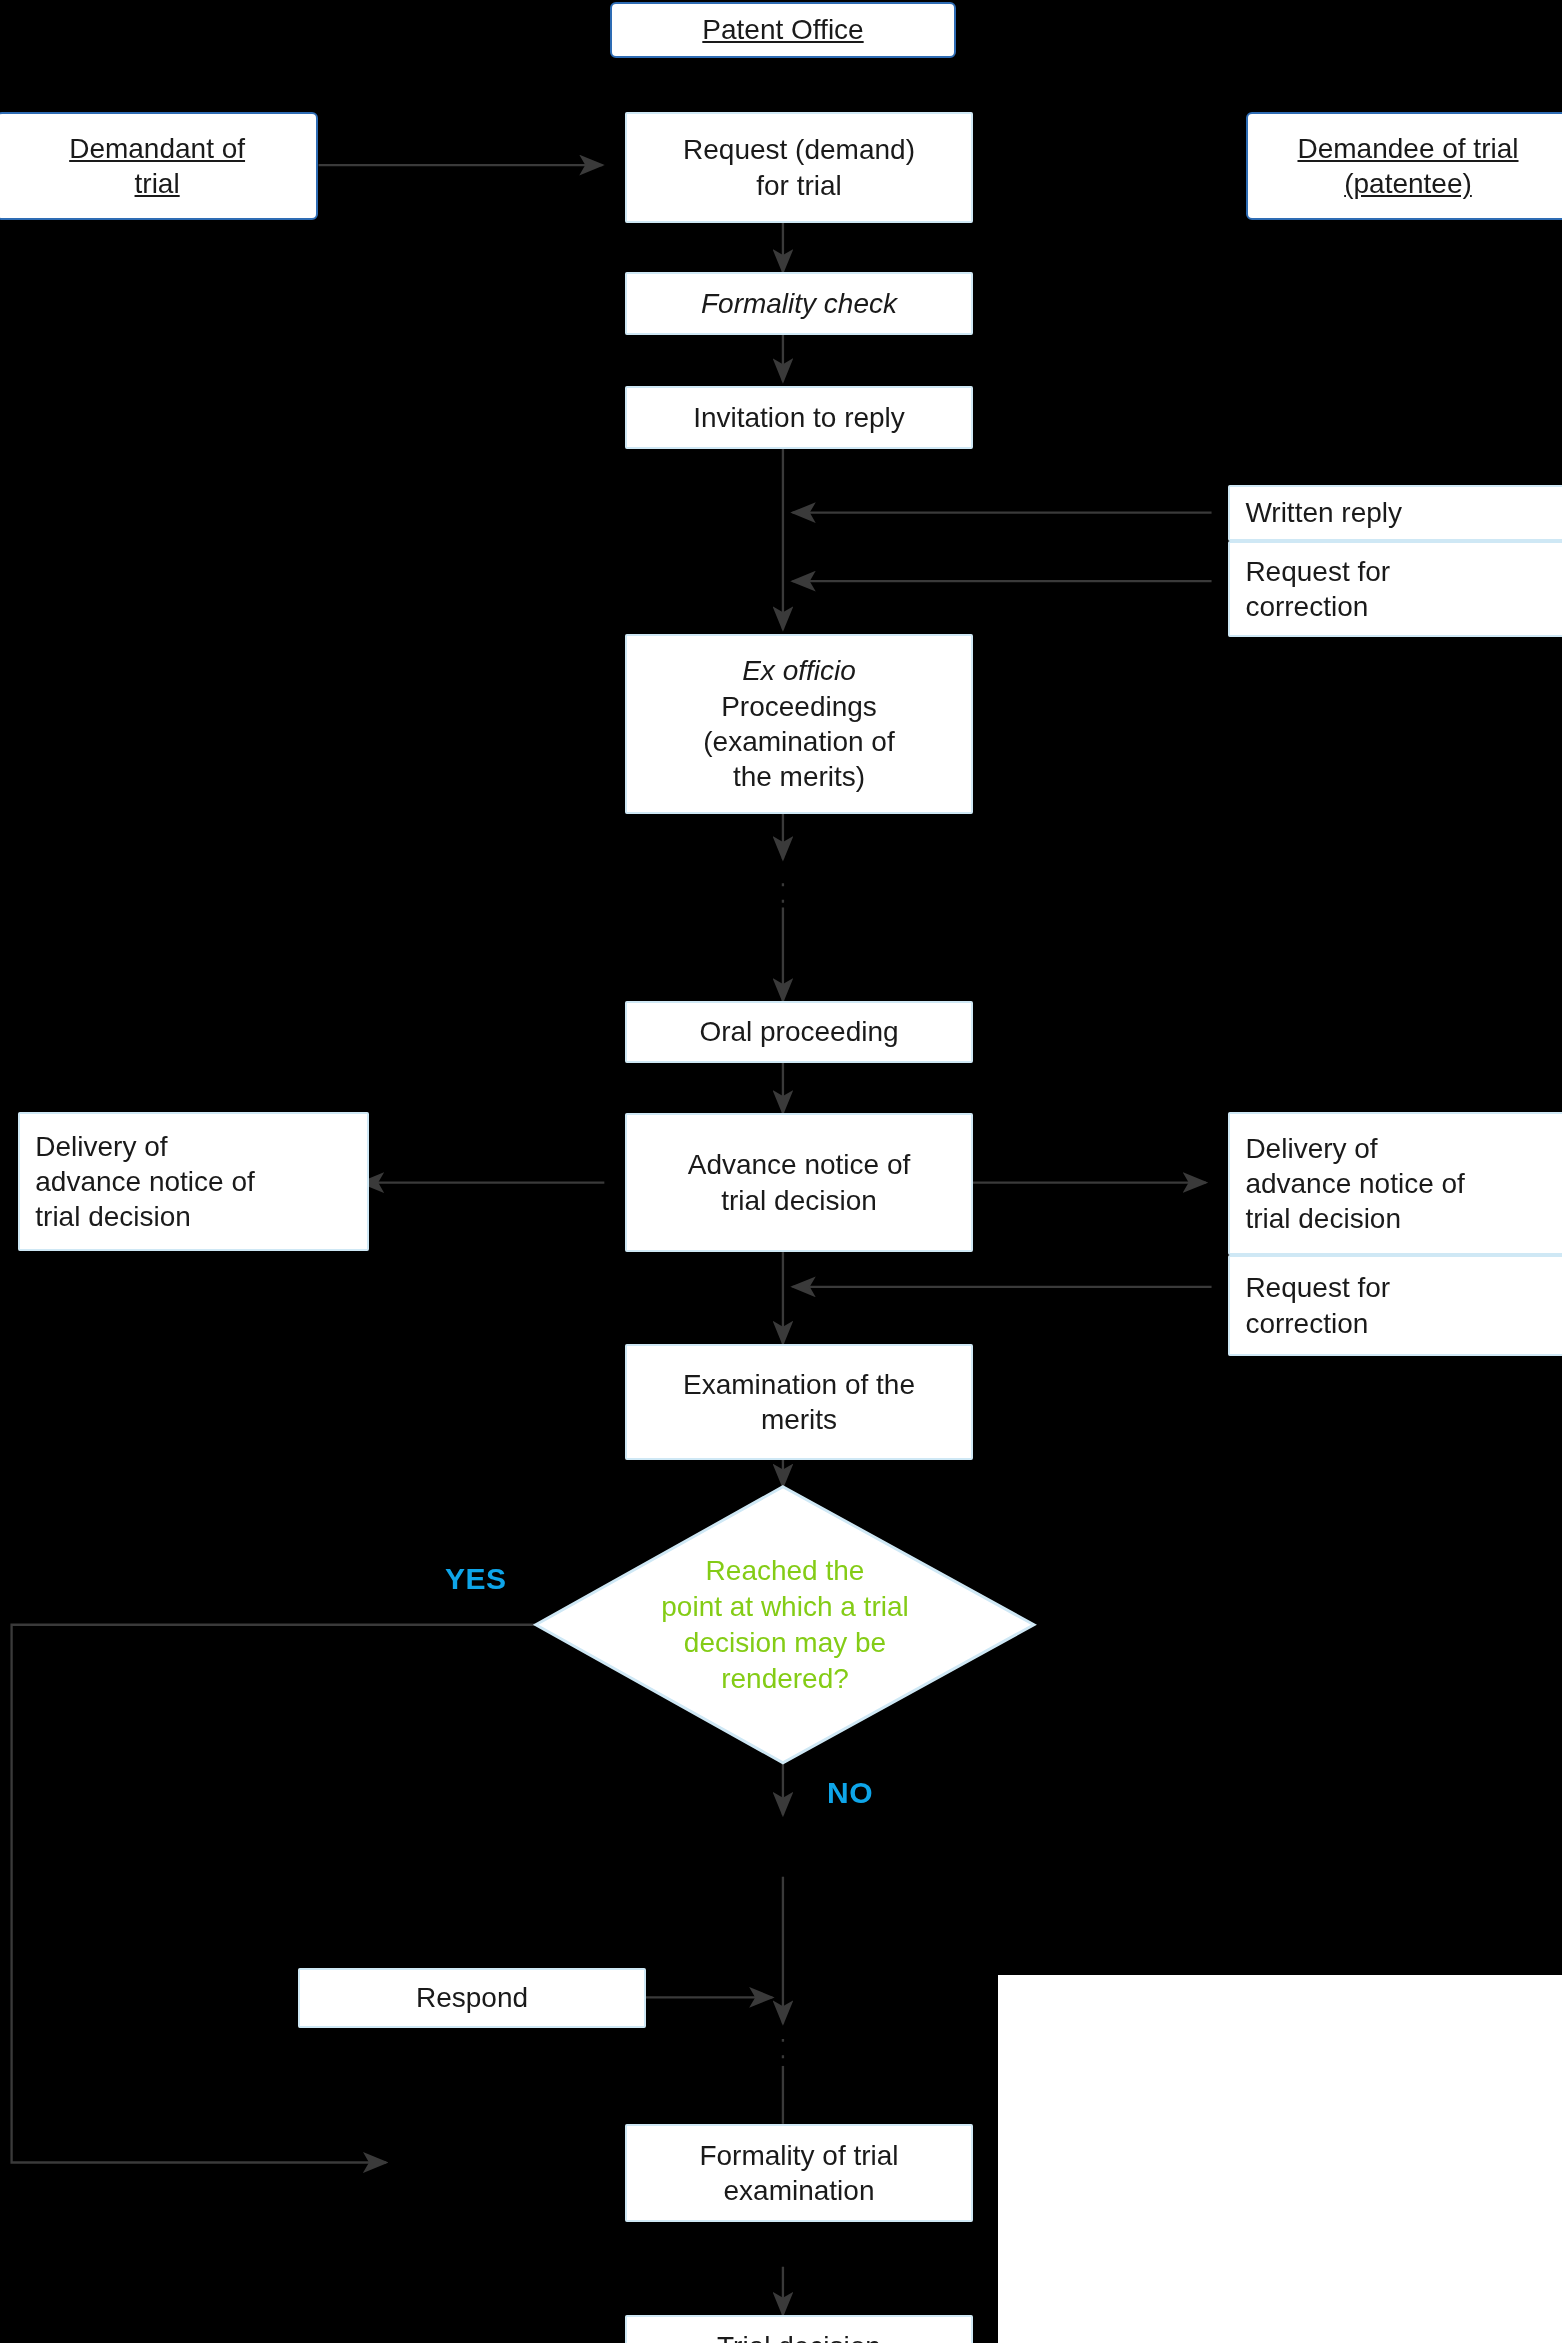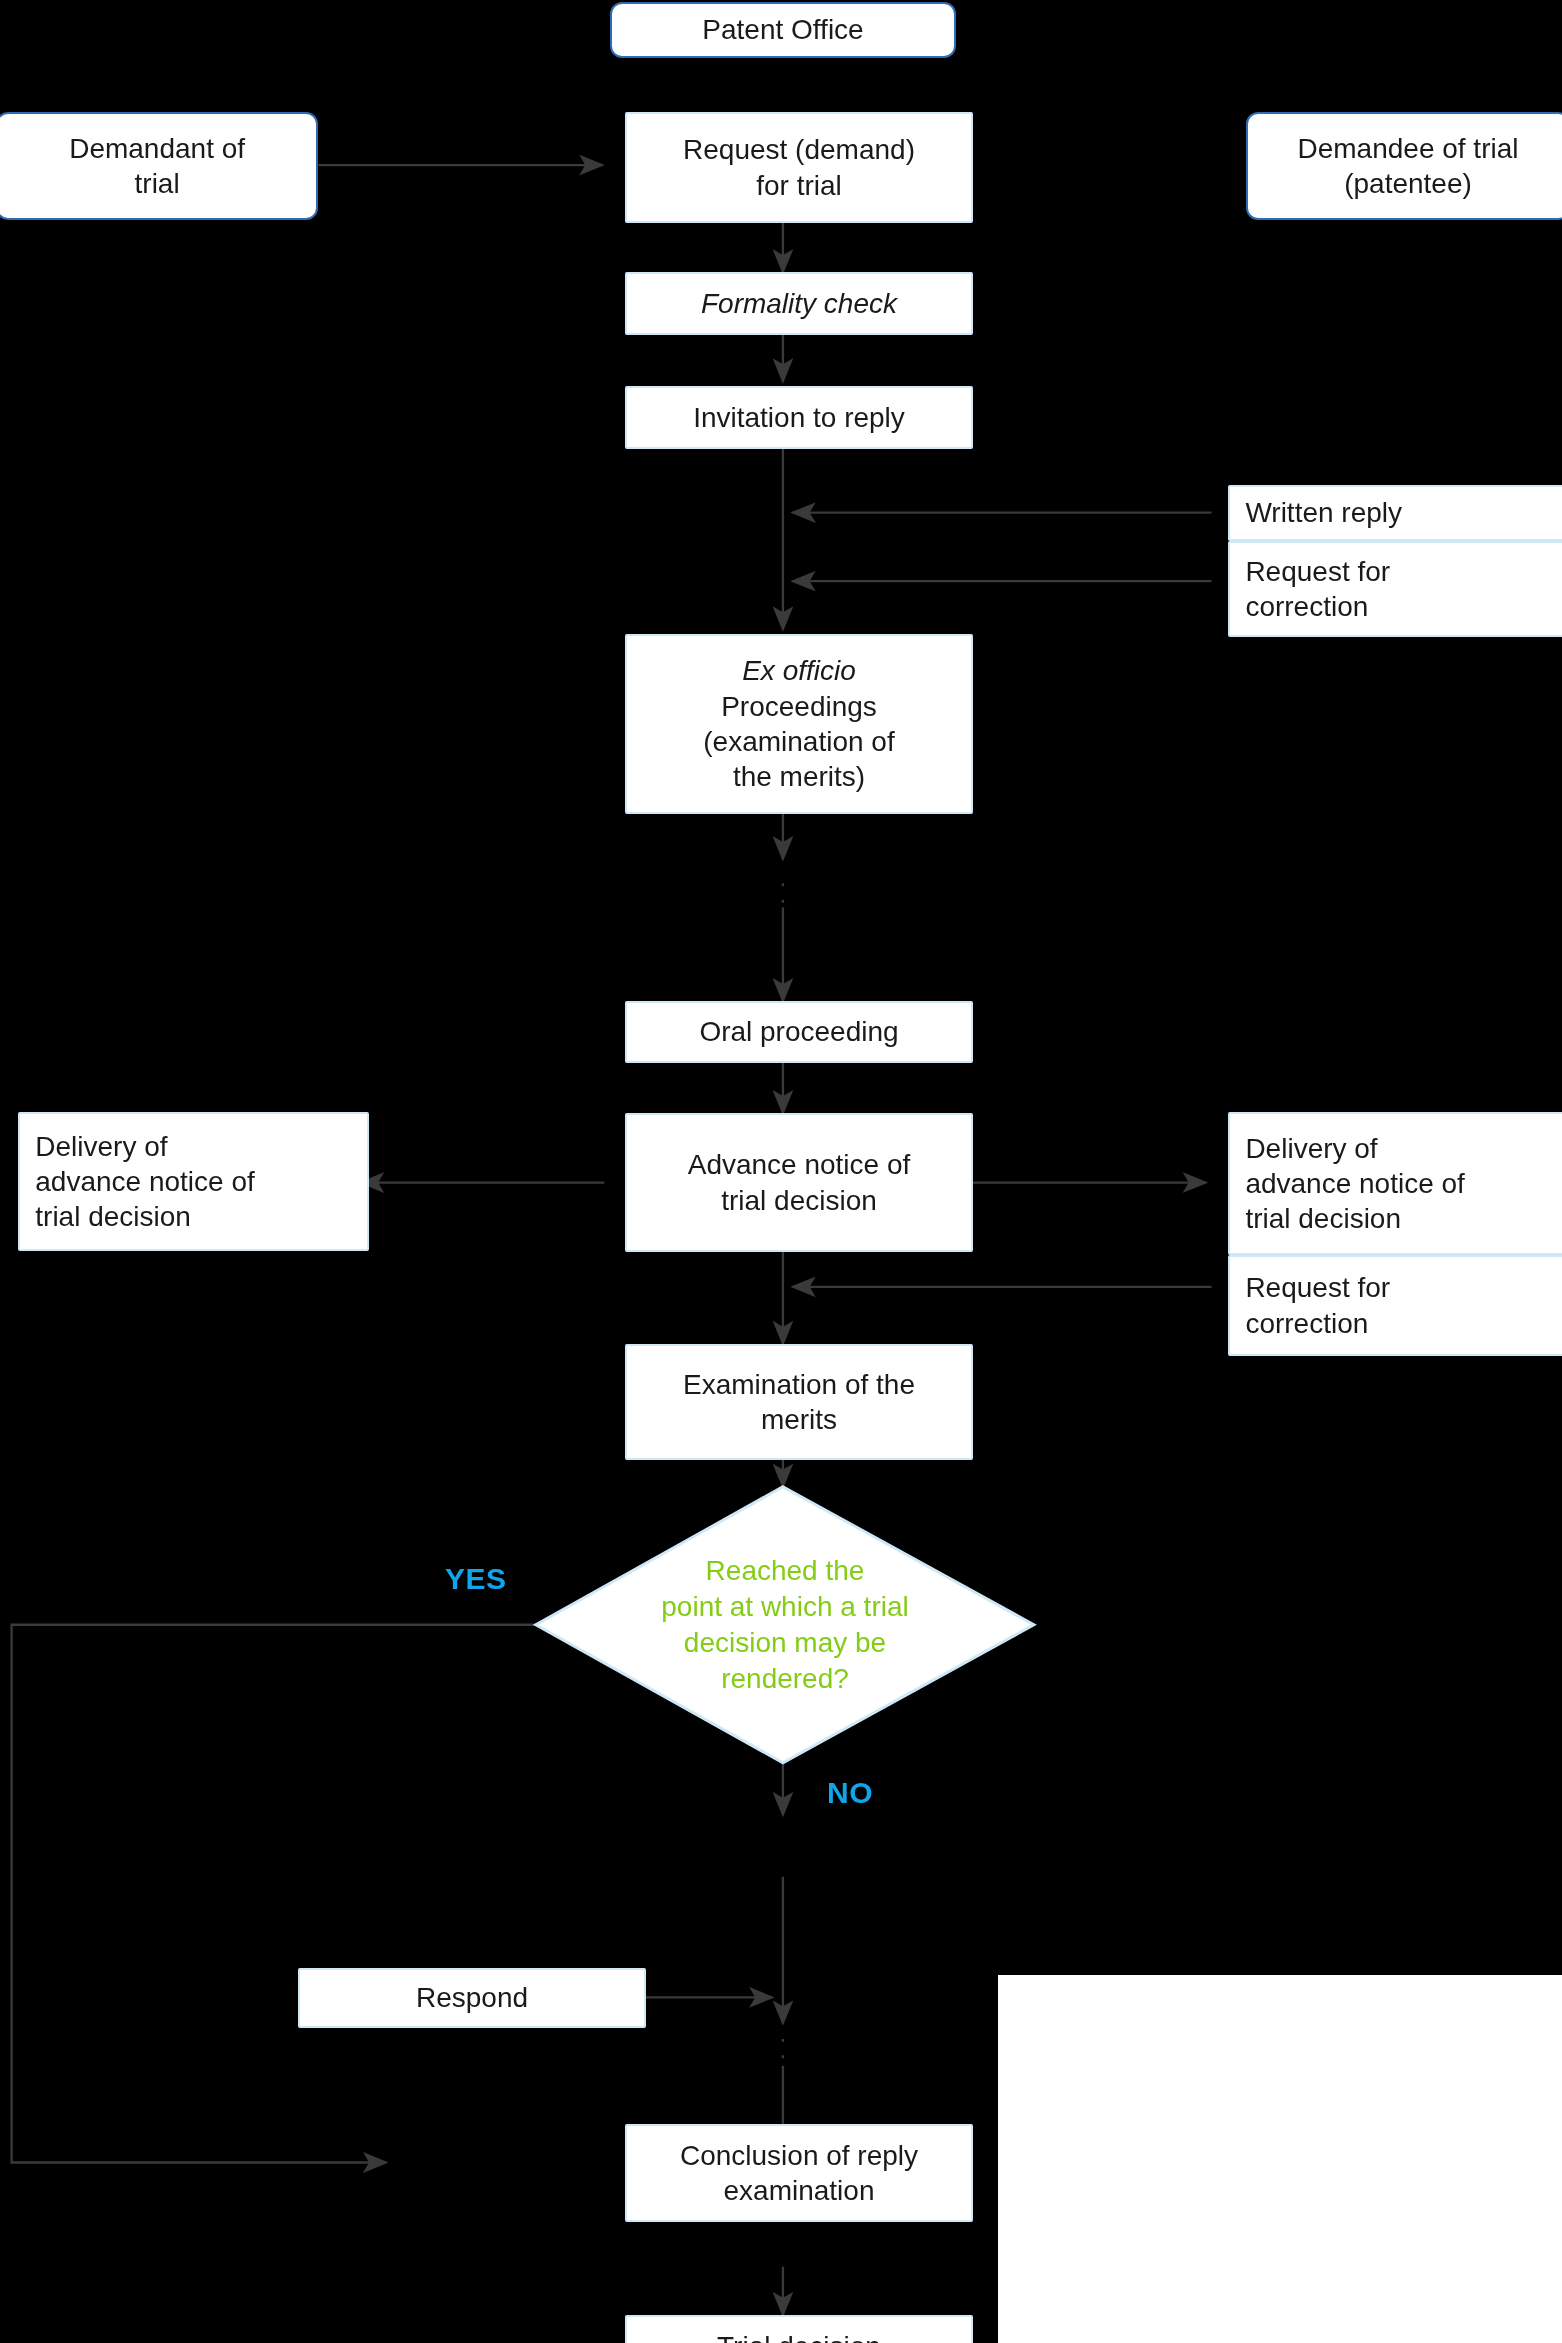--- a/index.html
+++ b/index.html
@@ -34,21 +34,22 @@
     align-items: center;
     justify-content: center;
     text-align: center;
     color: #1a1a1a;
     font-size: 28px;
     line-height: 1.26;
     padding: 3.9px 9.7px;
   }
   .node.accent-blue {
     border: 2.9px solid #2e6cb4;
-    border-radius: 12px;
+    border-radius: 6px;
+    text-decoration: underline;
   }
   .node.accent-light {
     border: 2.9px solid #cfe8f5;
     border-radius: 1.9px;
     margin-left: 16px;
   }
   .node.left-align {
     justify-content: flex-start;
     text-align: left;
     padding-left: 15.4px;
@@ -222,21 +223,21 @@
 
   <div class="branch-label" style="left:445px; top:1562px;">YES</div>
   <div class="branch-label" style="left:827px; top:1776px;">NO</div>
 
 
   <div class="node accent-light" style="left:282px; top:1968px; width:348px; height:60px;">
     <span class="txt" style="white-space:pre-line;">Respond</span>
   </div>
 
   <div class="node accent-light" style="left:609px; top:2124px; width:348px; height:98px;">
-    <span class="txt" style="white-space:pre-line;">Conclusion of reply
+    <span class="txt" style="white-space:pre-line;">Formality of trial
 examination</span>
   </div>
 
   <div class="node accent-light" style="left:609px; top:2315px; width:348px; height:63px;">
     <span class="txt" style="white-space:pre-line;">Trial decision</span>
   </div>
 
 </div>
 
 

